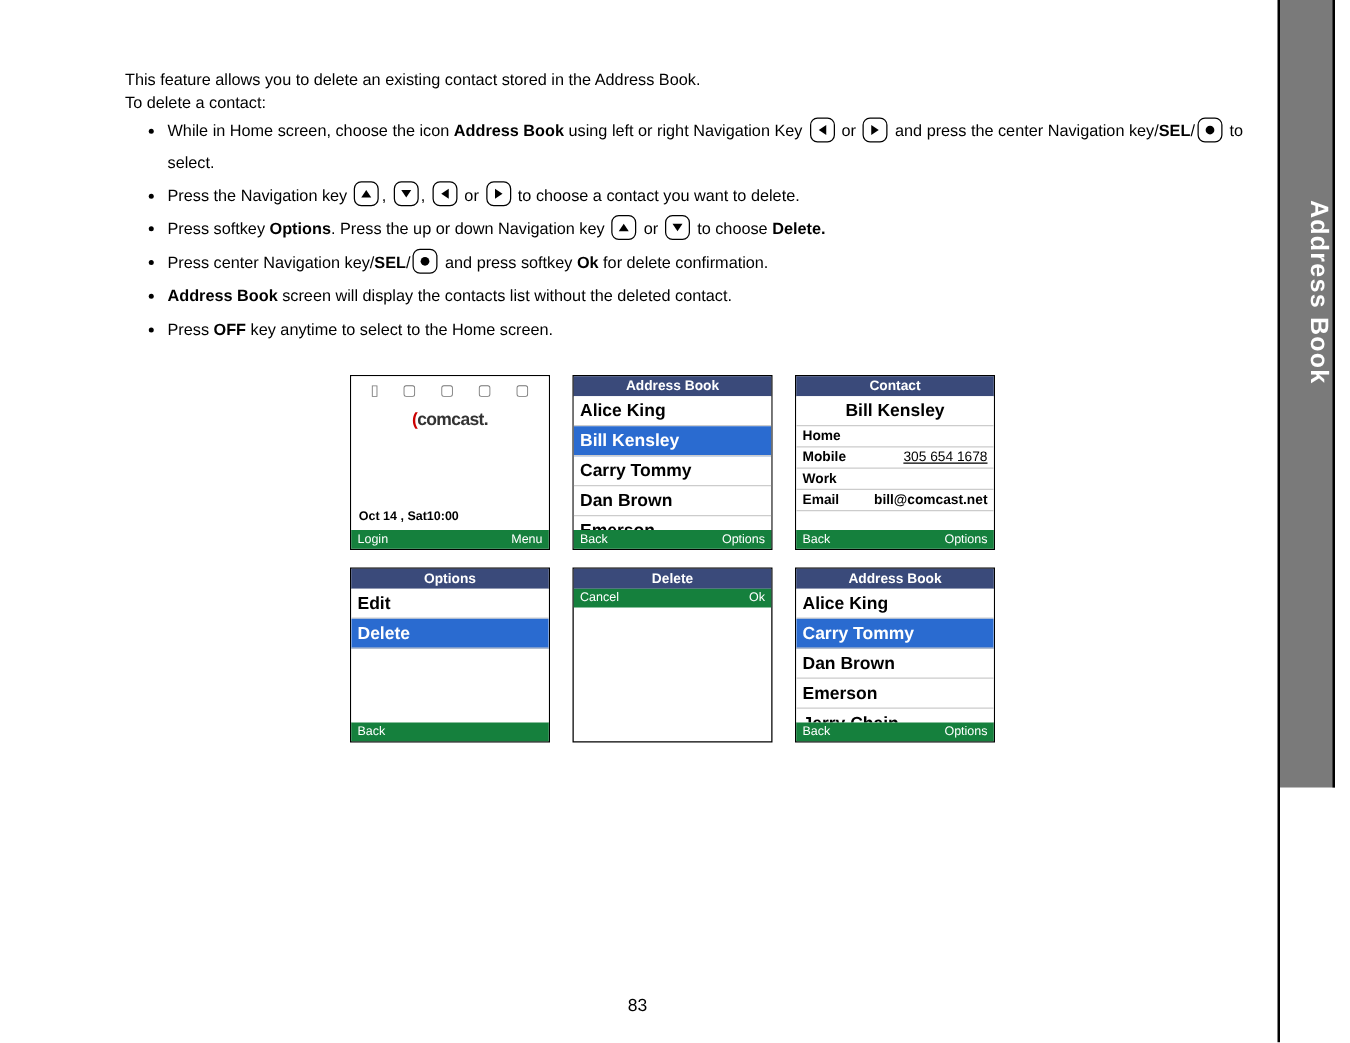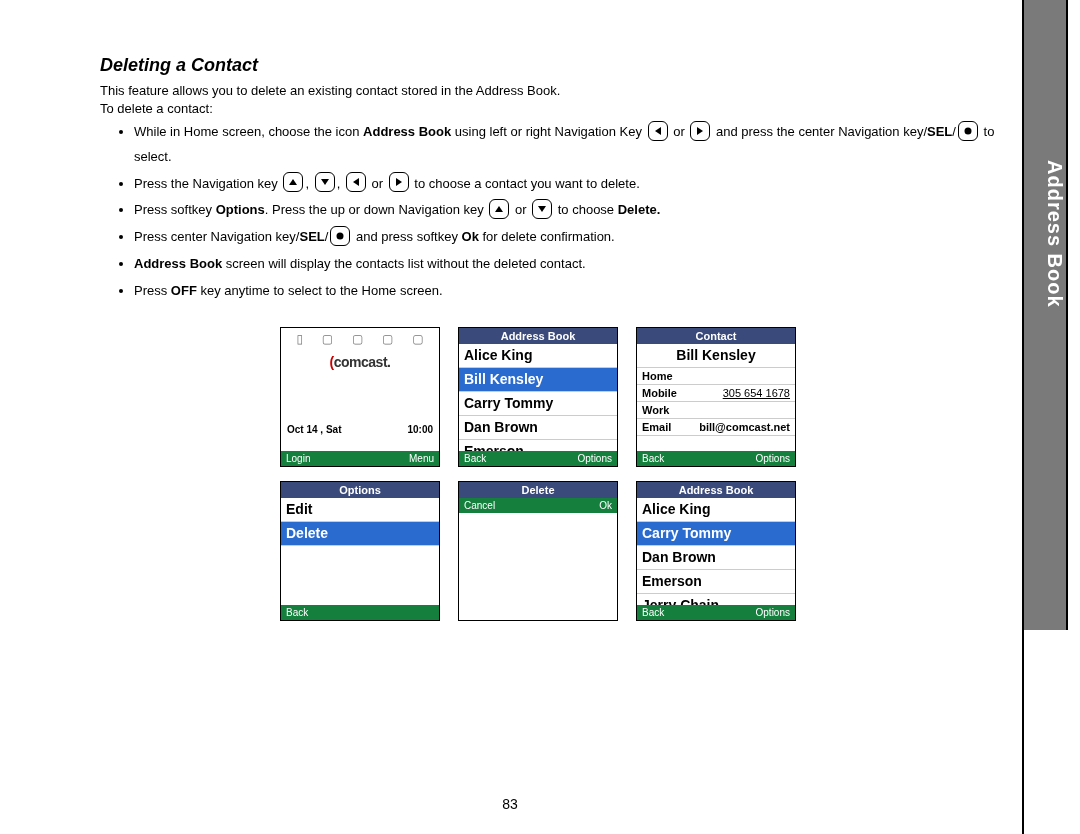--- a/index.html
+++ b/index.html
@@ -103,21 +103,21 @@
     padding: 2px 5px;
     font-size: 10px;
   }
   .home-body {
     flex:1; display:flex; flex-direction:column; align-items:center; justify-content:flex-start;
     position: relative;
   }
   .status-icons { width:100%; display:flex; justify-content:space-around; padding:4px 6px; font-size:12px; color:#777; }
   .logo { font-family: Arial; font-weight:bold; font-size:14px; color:#333; margin-top:4px; letter-spacing:-0.5px; }
   .logo::before { content:"("; color:#c00; font-weight:bold; }
-  .home-date { position:absolute; bottom:16px; width:100%; display:flex; justify-content:space-between; padding:0 6px; font-size:10px; font-weight:bold; }
+  .home-date { position:absolute; bottom:5px; width:100%; display:flex; padding:0 6px; font-size:10px; font-weight:bold; }
   .confirm-text {
     flex:1; display:flex; align-items:center; justify-content:center; text-align:center;
     font-size:10.5px; font-weight:bold; padding:0 6px; line-height:1.35;
   }
   .contact-field { display:flex; justify-content:space-between; padding:2px 5px; font-weight:bold; font-size:11px; border-bottom:1px solid #ccc; }
   .contact-field .val { font-weight:normal; text-decoration: underline; }
   .contact-field .val-nou { font-weight:bold; }
 
   .side-tab {
     position: absolute;
@@ -151,21 +151,20 @@
     font-size: 14px;
   }
 </style>
 </head>
 <body>
 
 <div class="right-rule"></div>
 <div class="side-tab">Address Book</div>
 
 <div class="content">
-  <div class="heading">Deleting a Contact</div>
   <div class="intro">This feature allows you to delete an existing contact stored in the Address Book.</div>
   <div class="intro">To delete a contact:</div>
 
   <ul class="steps">
     <li>
       <span>While in Home screen, choose the icon </span><span class="b">Address Book</span><span> using left or right Navigation Key </span><span class="key-icon key-left"></span><span> or </span><span class="key-icon key-right"></span><span> and press the center Navigation key/</span><span class="b">SEL</span><span>/</span><span class="key-icon key-sel"></span><span> to select.</span>
     </li>
     <li>
       <span>Press the Navigation key </span><span class="key-icon key-up"></span><span>, </span><span class="key-icon key-down"></span><span>, </span><span class="key-icon key-left"></span><span> or </span><span class="key-icon key-right"></span><span> to choose a contact you want to delete.</span>
     </li>

